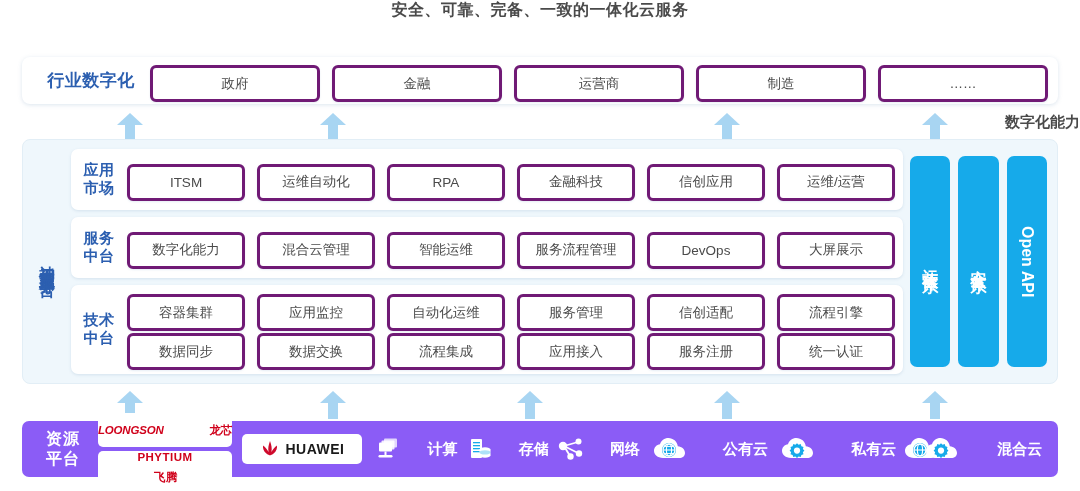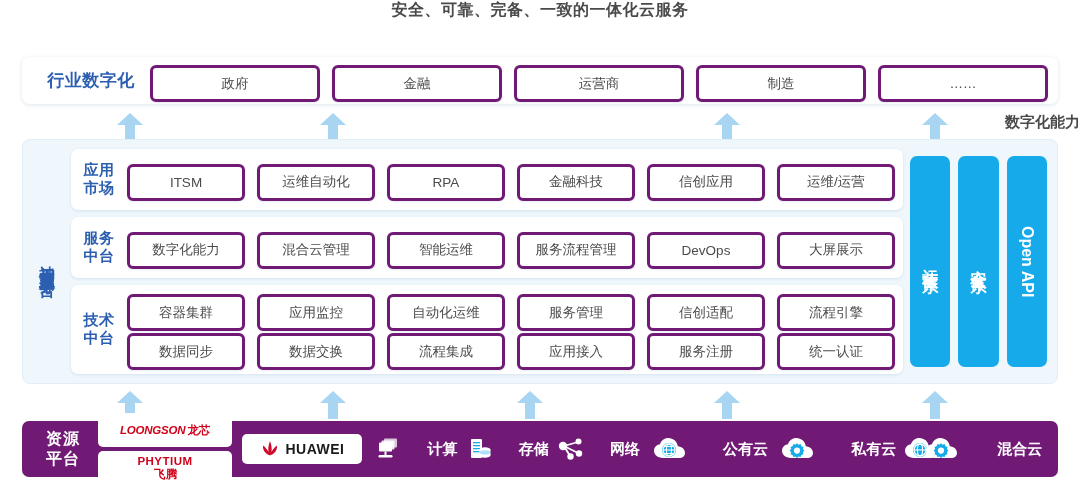--- a/index.html
+++ b/index.html
@@ -218,21 +218,21 @@
     letter-spacing: 0px;
   }
 
   
   .resource-bar {
     position: absolute;
     left: 22px;
     top: 421px;
     width: 1036px;
     height: 56px;
-    background: #701a75;
+    background: #8b5cf6;
     border-radius: 7px;
     display: flex;
     align-items: center;
     box-sizing: border-box;
     padding: 12px 12px;
   }
   .res-label {
     flex: 0 0 58px;
     color: #ffffff;
     font-size: 16px;
@@ -247,21 +247,21 @@
     flex-direction: column;
     gap: 4px;
     margin-left: 6px;
   }
   .chip {
     background: #ffffff;
     border-radius: 5px;
     height: 34px;
     display: flex;
     align-items: center;
-    justify-content: center;
+    justify-content: space-between;
     font-size: 11.5px;
     font-weight: bold;
     color: #d0021b;
     letter-spacing: -0.2px;
     font-style: italic;
   }
   .chip.phytium { font-style: normal; letter-spacing: 0.5px; flex-direction: column; }
   .chip .cn { color: #d0021b; font-style: normal; margin-left: 2px; }
 
   .huawei-chip {

